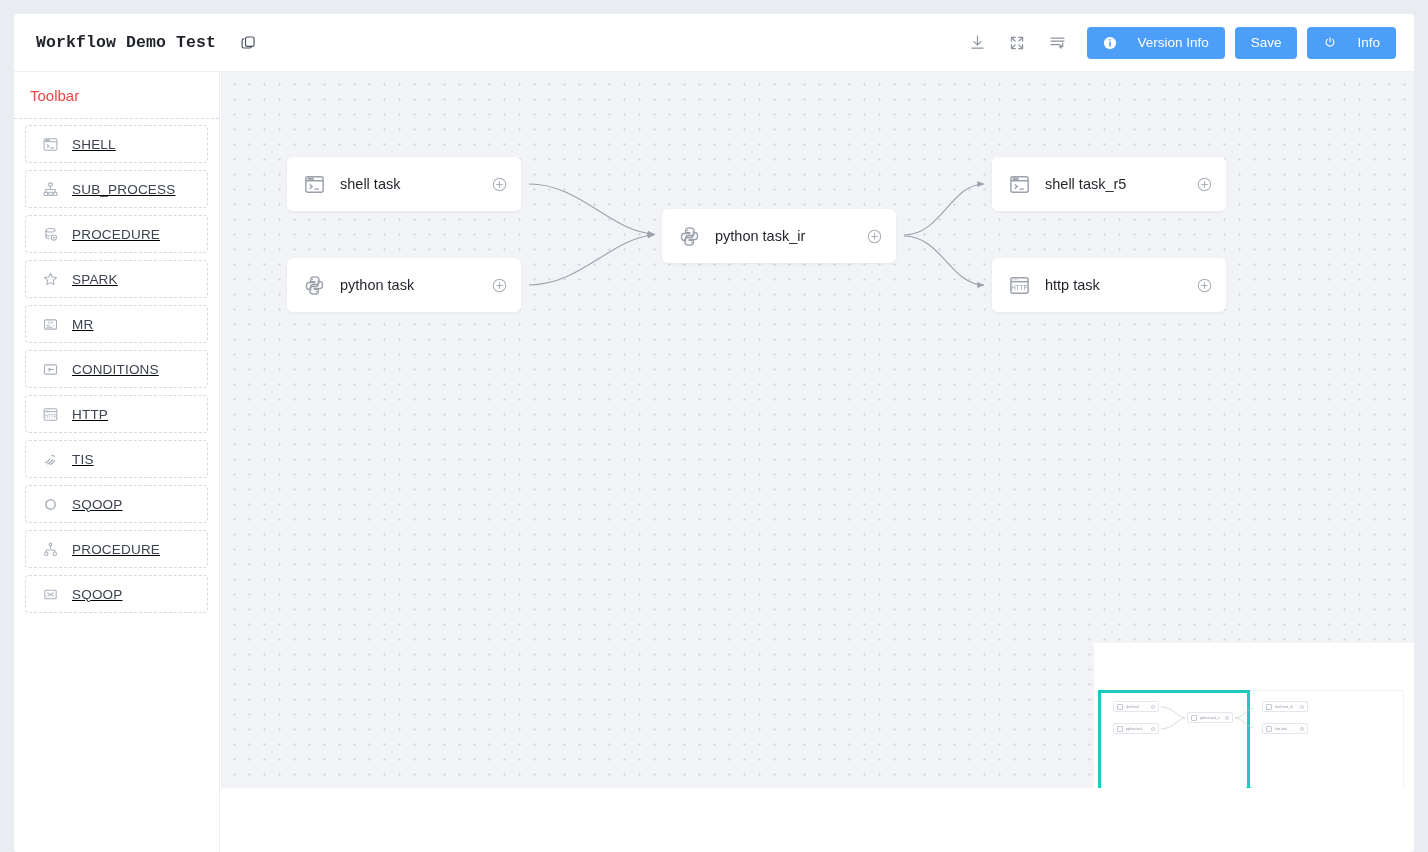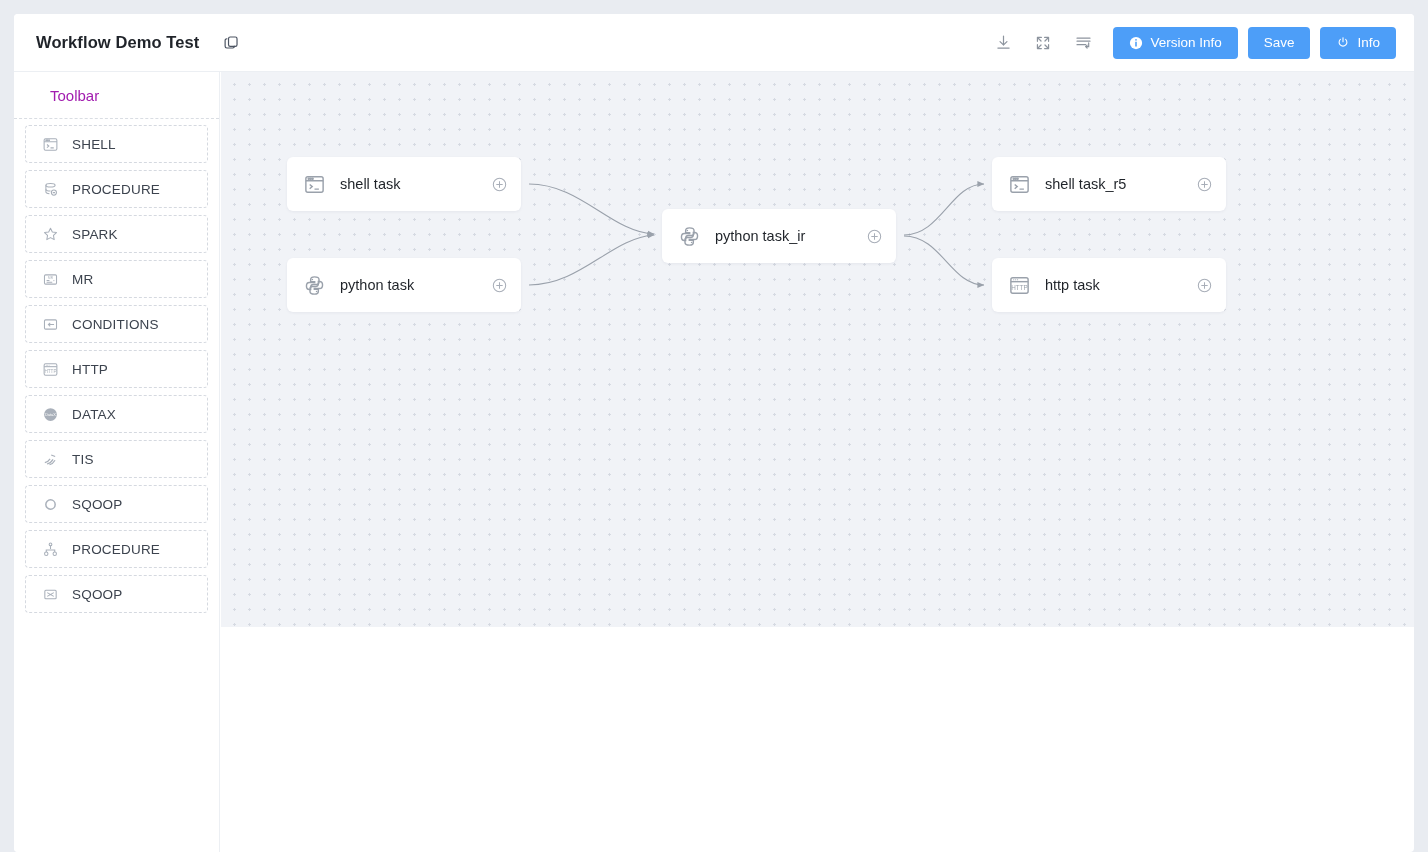--- a/index.html
+++ b/index.html
@@ -21,89 +21,91 @@
   .header {
     position: absolute; left: 0; top: 0; width: 100%; height: 58px;
     background: #fff;
     border-bottom: 1px solid #eceff3;
     display: flex; align-items: center;
   }
   .title {
     margin-left: 22px;
     font-size: 16.5px; font-weight: bold; color: #1f2329;
     letter-spacing: .1px;
+    font-family: Liberation Mono, monospace;
   }
   .copy-icon {
     margin-left: 22px; width: 20px; height: 20px;
     display: flex; align-items: center; justify-content: center;
     cursor: pointer;
   }
   .header-right {
     margin-left: auto; margin-right: 18px;
     display: flex; align-items: center; gap: 0;
   }
   .icon-btn {
     width: 40px; height: 34px;
     display: flex; align-items: center; justify-content: center;
     cursor: pointer; color: #9ba2ab;
   }
   .btn {
     height: 32px; border-radius: 4px;
     background: var(--blue);
     color: #fff; font-size: 13.5px;
     display: flex; align-items: center; justify-content: center;
-    gap: 7px; padding: 0 16px;
+    gap: 20px; padding: 0 16px;
     cursor: pointer; margin-left: 10px;
     white-space: nowrap;
   }
   .btn:first-child { margin-left: 14px; }
   .btn .glyph { display: flex; align-items: center; }
 
   
   .sidebar {
     position: absolute; left: 0; top: 58px;
     width: 206px; height: 780px;
     background: #fff;
     border-right: 1px solid #eceff3;
   }
   .sidebar-title {
     height: 46px; display: flex; align-items: center;
-    padding-left: 36px;
-    font-size: 15px; color: #a21caf;
+    padding-left: 16px;
+    font-size: 15px; color: #ef4444;
   }
   .sb-divider {
     border-top: 1px dashed #d9dde3;
     margin: 0 0 6px 0;
   }
   .sb-list { padding: 0 11px; }
   .sb-item {
     height: 38px;
     margin-bottom: 7px;
     border: 1px dashed #d5d9e0;
     border-radius: 4px;
     display: flex; align-items: center;
     padding-left: 14px;
     background: #fff;
     cursor: grab;
+    text-decoration: underline;
   }
   .sb-item .sb-icon {
     width: 20px; height: 20px;
     display: flex; align-items: center; justify-content: center;
     color: #a9b0ba; flex: 0 0 20px;
   }
   .sb-item .sb-label {
     margin-left: 12px;
     font-size: 13.5px; color: #3c434e;
     letter-spacing: .2px;
   }
 
   
   .canvas {
     position: absolute; left: 207px; top: 58px;
-    width: 1193px; height: 555px;
+    width: 1193px; height: 716px;
     background-color: #f1f3f7;
     background-image:
       radial-gradient(circle, #d6dae2 1px, transparent 1.1px);
     background-size: 15px 15px;
     background-position: 6px 5px;
     overflow: hidden;
   }
   .edges { position: absolute; left: 0; top: 0; width: 100%; height: 100%; }
 
   .node {
@@ -270,20 +272,32 @@
               <circle cx="10" cy="6" r=".6" fill="#a9b0ba"></circle>
               <path d="M7 12l2.6 2.2L7 16.4"></path>
               <path d="M12 16.8h4.6"></path>
             </svg>
           </span>
           <span class="sb-label">SHELL</span>
         </div>
         <div class="sb-item">
           <span class="sb-icon">
             <svg width="17" height="17" viewBox="0 0 24 24" fill="none" stroke="#a9b0ba" stroke-width="1.5">
+              <rect x="9.5" y="3" width="5" height="4" rx=".7"></rect>
+              <rect x="3" y="16" width="5" height="4.4" rx=".7"></rect>
+              <rect x="9.5" y="16" width="5" height="4.4" rx=".7"></rect>
+              <rect x="16" y="16" width="5" height="4.4" rx=".7"></rect>
+              <path d="M12 7v5M5.5 16v-4h13v4"></path>
+            </svg>
+          </span>
+          <span class="sb-label">SUB_PROCESS</span>
+        </div>
+        <div class="sb-item">
+          <span class="sb-icon">
+            <svg width="17" height="17" viewBox="0 0 24 24" fill="none" stroke="#a9b0ba" stroke-width="1.5">
               <ellipse cx="12" cy="6" rx="6.5" ry="2.6"></ellipse>
               <path d="M5.5 6v5.6c0 1.4 2.9 2.6 6.5 2.6"></path>
               <path d="M5.5 11.5v4c0 1.2 2.2 2.2 5 2.5"></path>
               <circle cx="16.8" cy="16.4" r="3.6"></circle>
               <path d="M15.2 16.4h3.2"></path>
             </svg>
           </span>
           <span class="sb-label">PROCEDURE</span>
         </div>
         <div class="sb-item">
@@ -320,29 +334,20 @@
             <svg width="17" height="17" viewBox="0 0 24 24" fill="none" stroke="#a9b0ba" stroke-width="1.5">
               <rect x="3" y="4" width="18" height="16" rx="2"></rect>
               <path d="M3 8h18"></path>
               <circle cx="6" cy="6" r=".6" fill="#a9b0ba" stroke="none"></circle>
               <circle cx="8" cy="6" r=".6" fill="#a9b0ba" stroke="none"></circle>
               <circle cx="10" cy="6" r=".6" fill="#a9b0ba" stroke="none"></circle>
               <text x="12" y="16.8" font-size="6.6" font-family="Liberation Sans, sans-serif" fill="#a9b0ba" stroke="none" text-anchor="middle">HTTP</text>
             </svg>
           </span>
           <span class="sb-label">HTTP</span>
-        </div>
-        <div class="sb-item">
-          <span class="sb-icon">
-            <svg width="17" height="17" viewBox="0 0 24 24">
-              <circle cx="12" cy="12" r="9" fill="#a9b0ba"></circle>
-              <text x="12" y="14.4" font-size="5.4" font-family="Liberation Sans, sans-serif" fill="#fff" text-anchor="middle">DataX</text>
-            </svg>
-          </span>
-          <span class="sb-label">DATAX</span>
         </div>
         <div class="sb-item">
           <span class="sb-icon">
             <svg width="17" height="17" viewBox="0 0 24 24" fill="none" stroke="#a9b0ba" stroke-width="1.5">
               <path d="M4 16.5c3-.6 5.6-2.6 7.4-5.4M7 18.4c3.6-.8 6.6-3.2 8.6-6.6M10.6 19.4c3.4-1 6-3.2 7.8-6.4" stroke-width="1.7"></path>
               <path d="M13 5.6l5.6 2.2" stroke-width="1.7"></path>
             </svg>
           </span>
           <span class="sb-label">TIS</span>
         </div>

